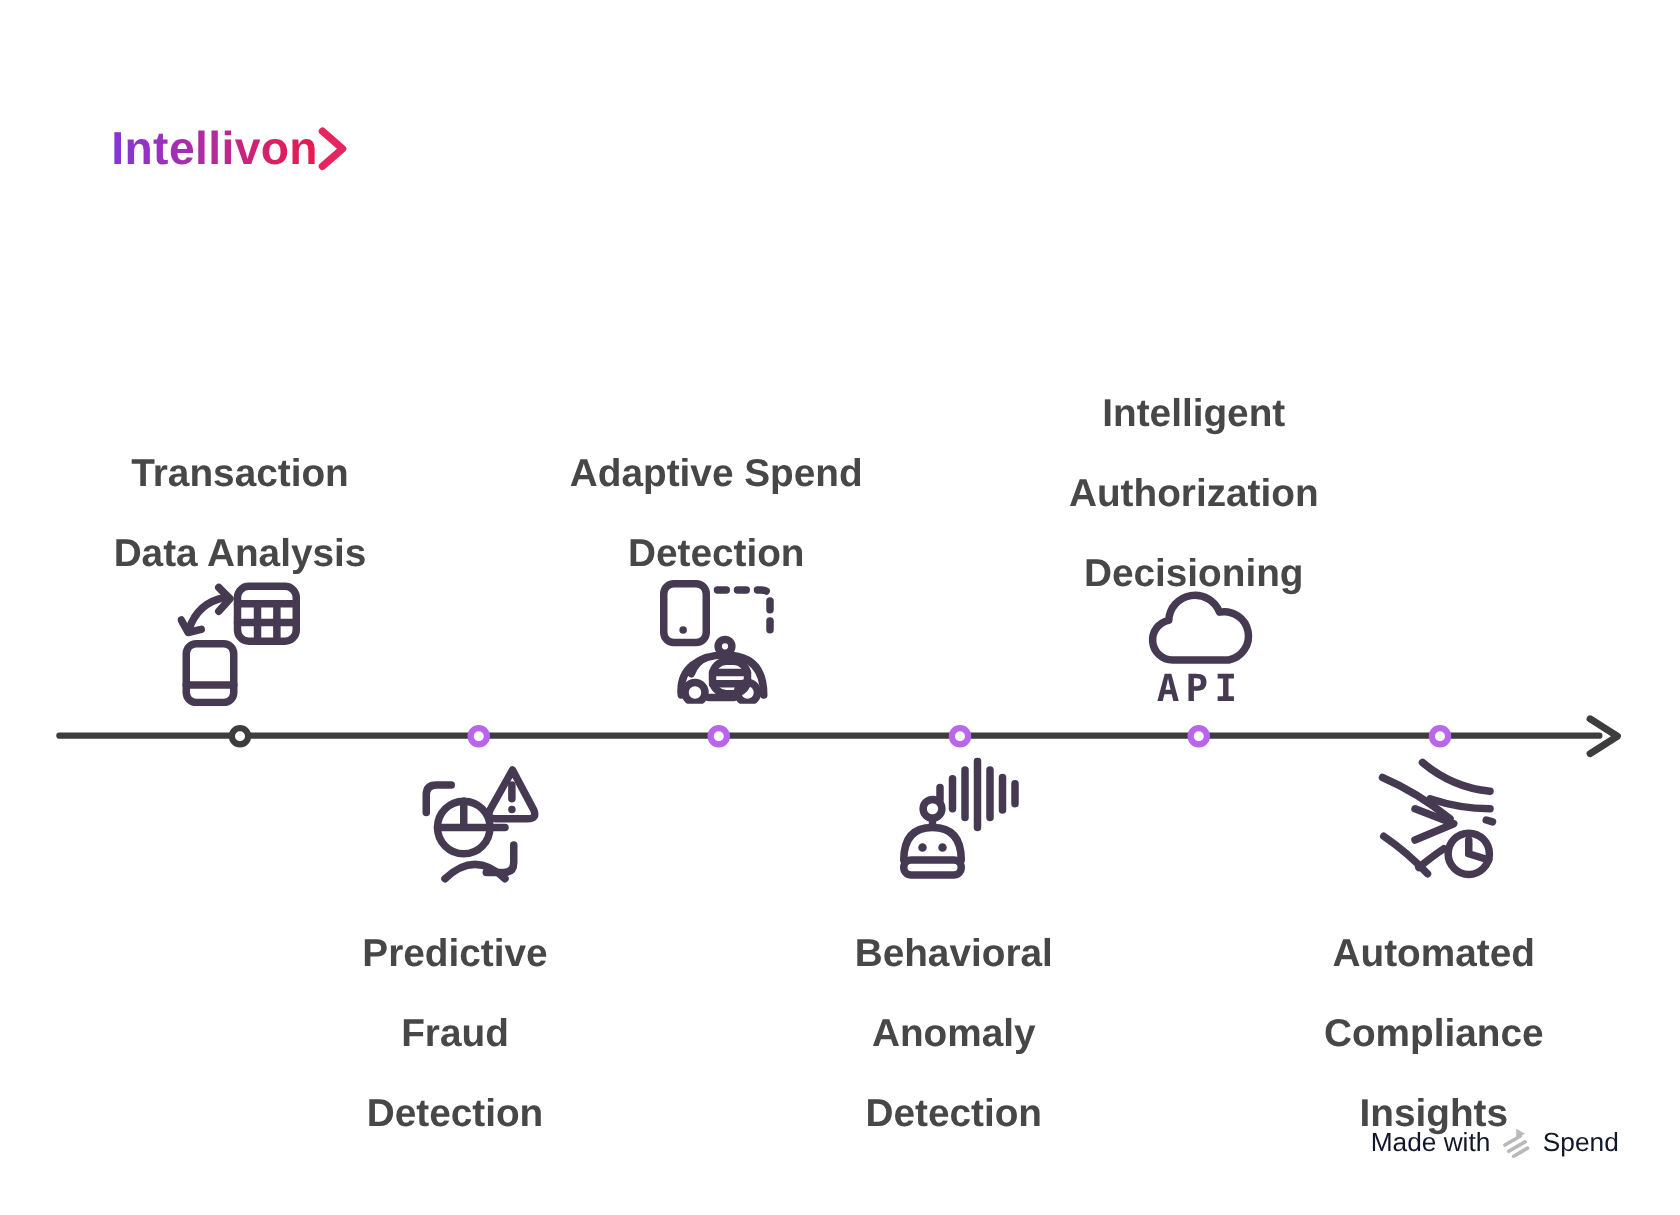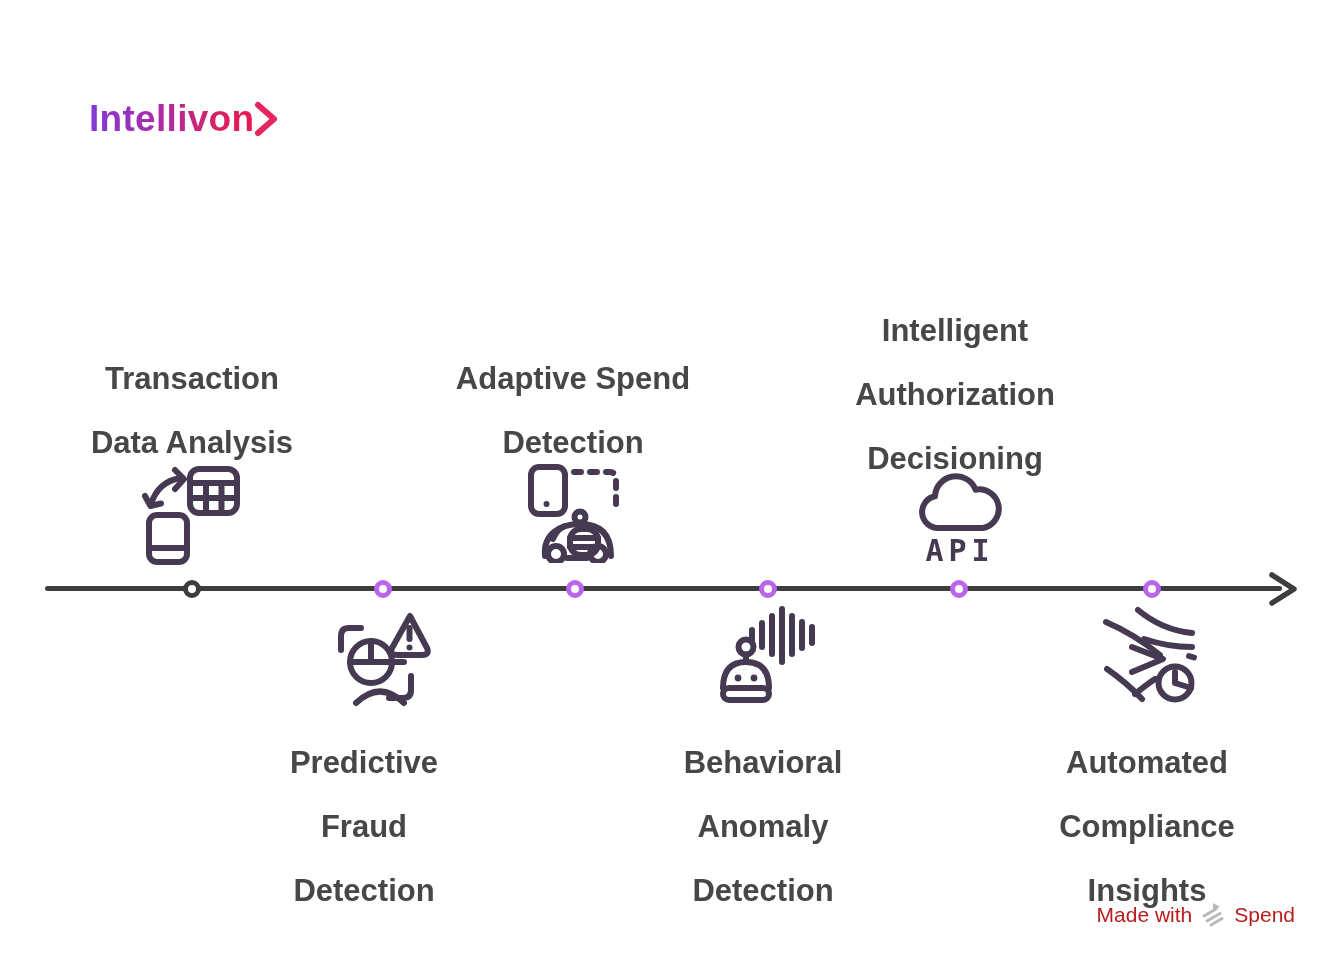--- a/index.html
+++ b/index.html
@@ -84,21 +84,21 @@
 
   
   .watermark {
     position: absolute;
     right: 49px;
     top: 902px;
     display: flex;
     align-items: center;
     gap: 9px;
     font-size: 21px;
-    color: #b91c1c;
+    color: #0f172a;
   }
   .wm { stroke: #b9b9b9; stroke-width: 3; stroke-linecap: round; fill: none; }
 </style>
 </head>
 <body>
 
 <div id="page">
 
   <div class="logo">
     <span class="logo-word">Intellivon</span>

